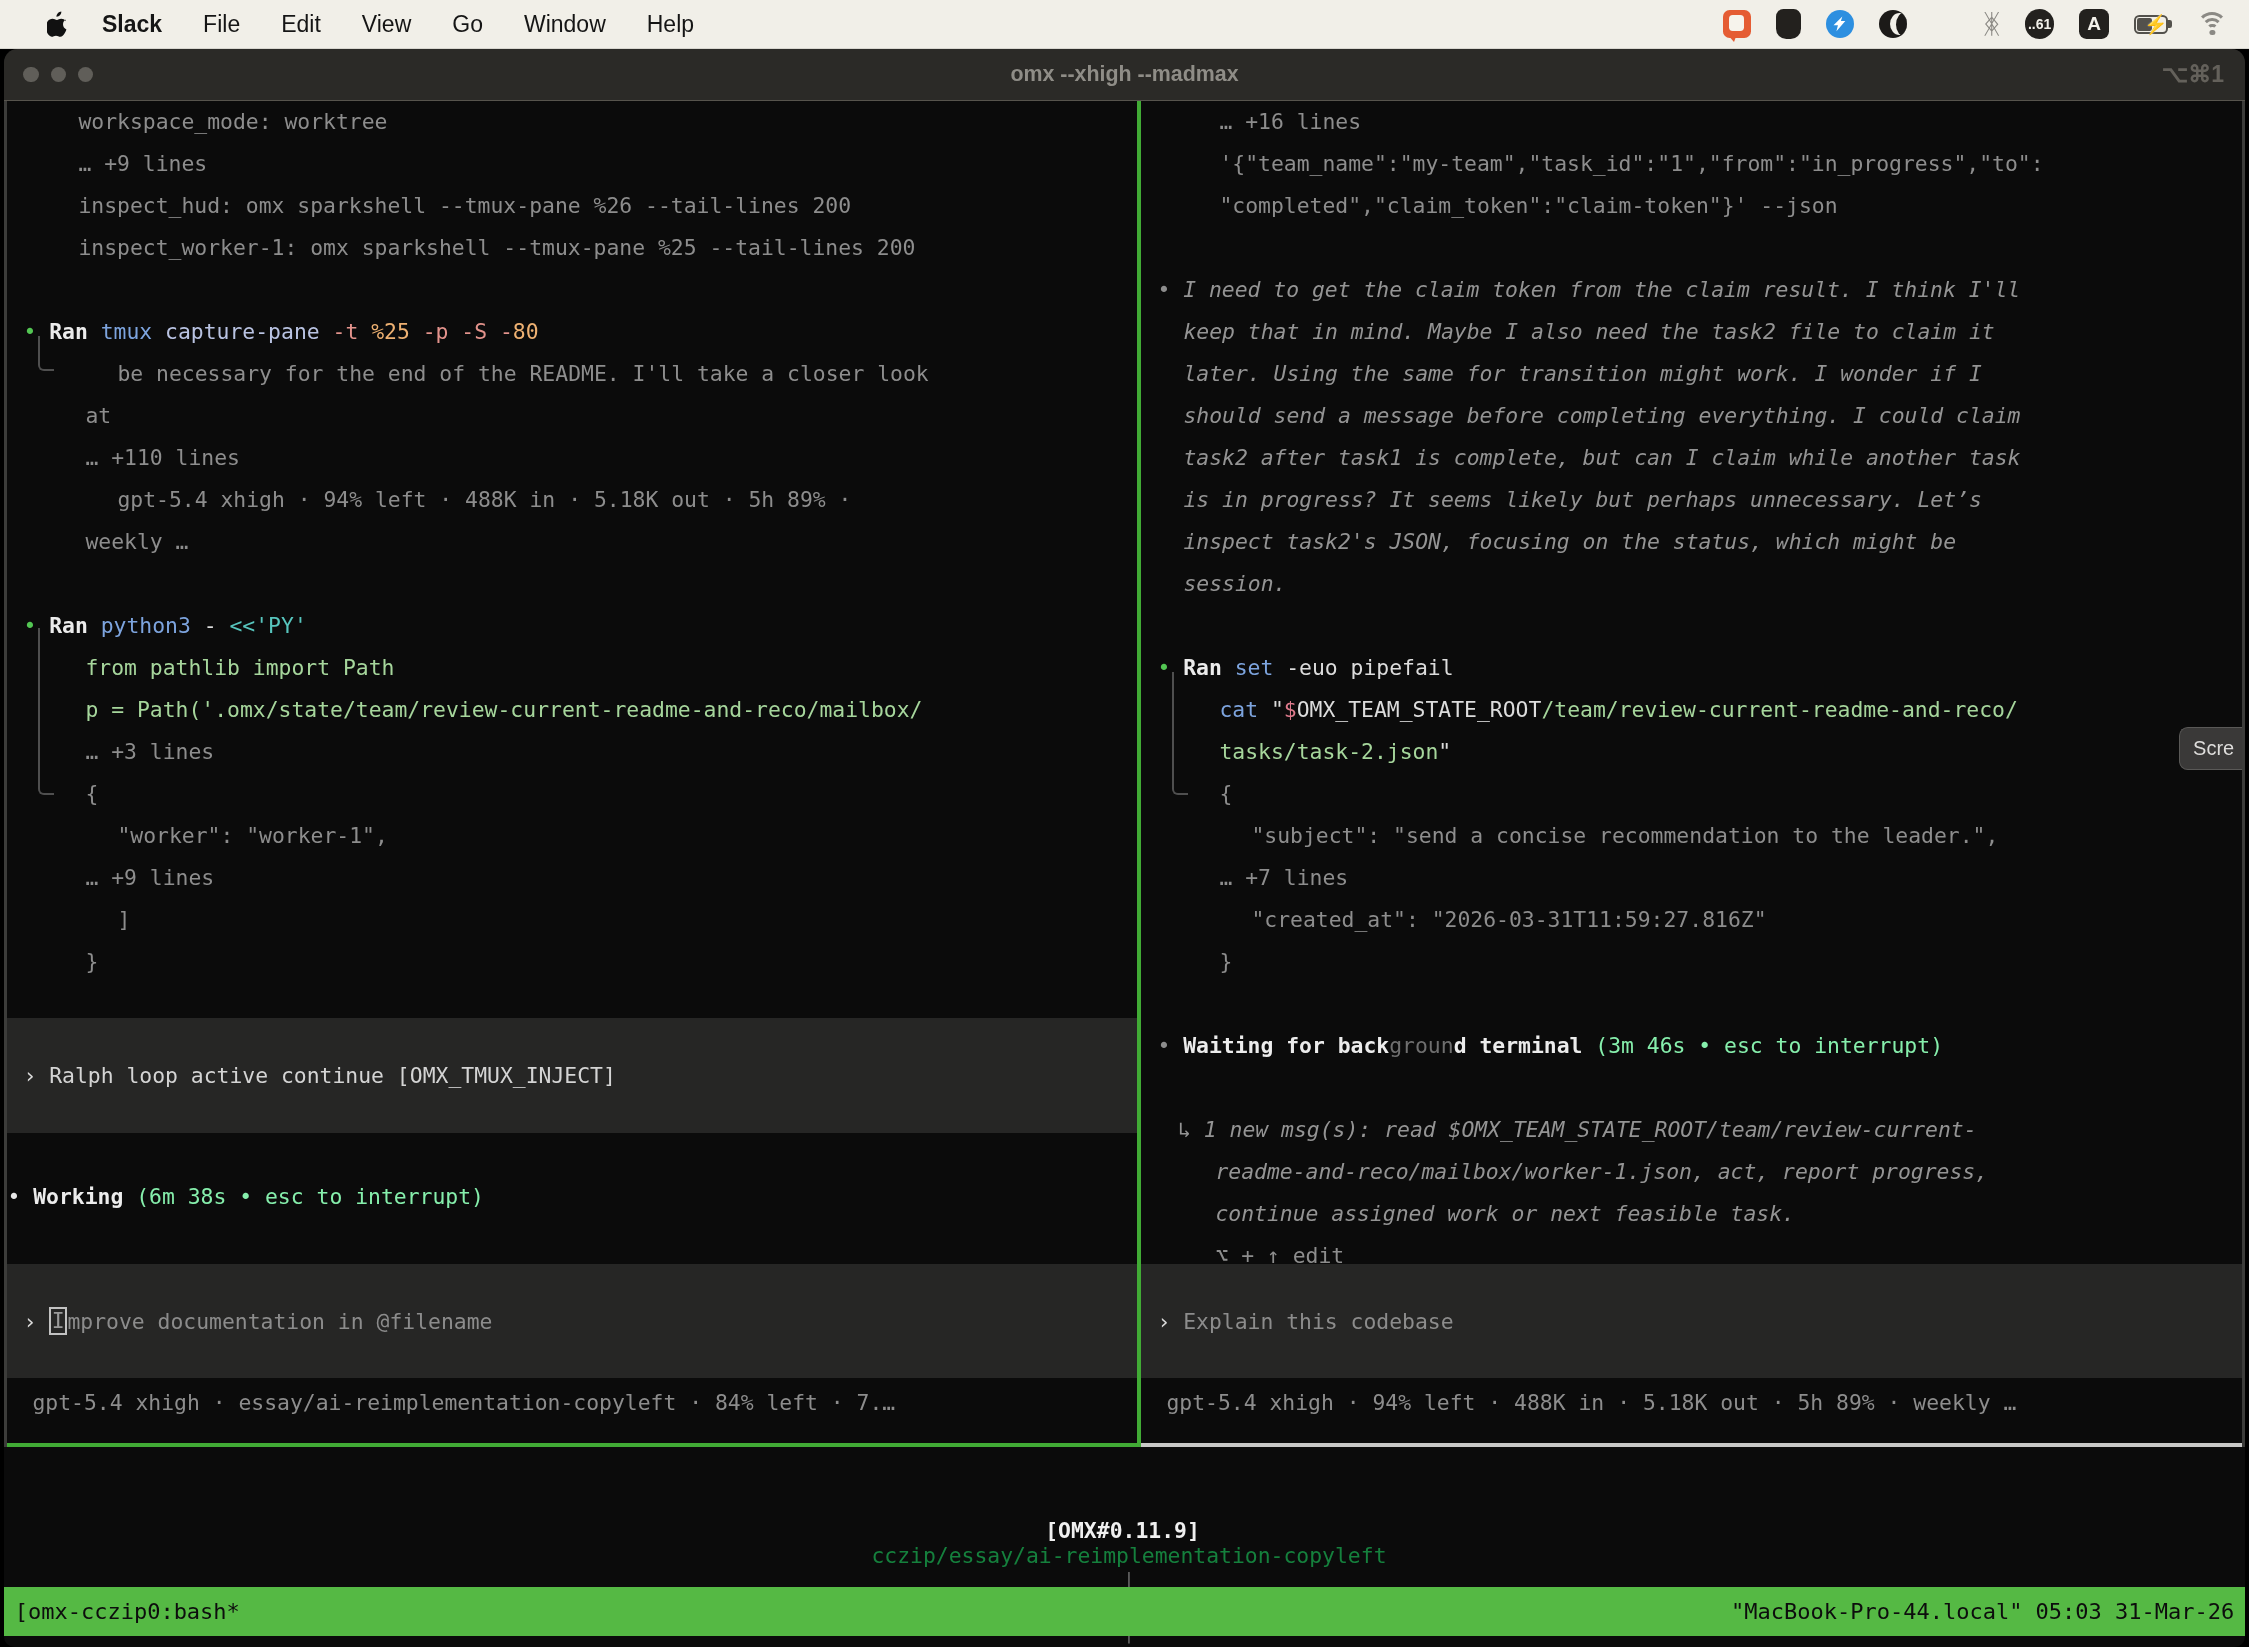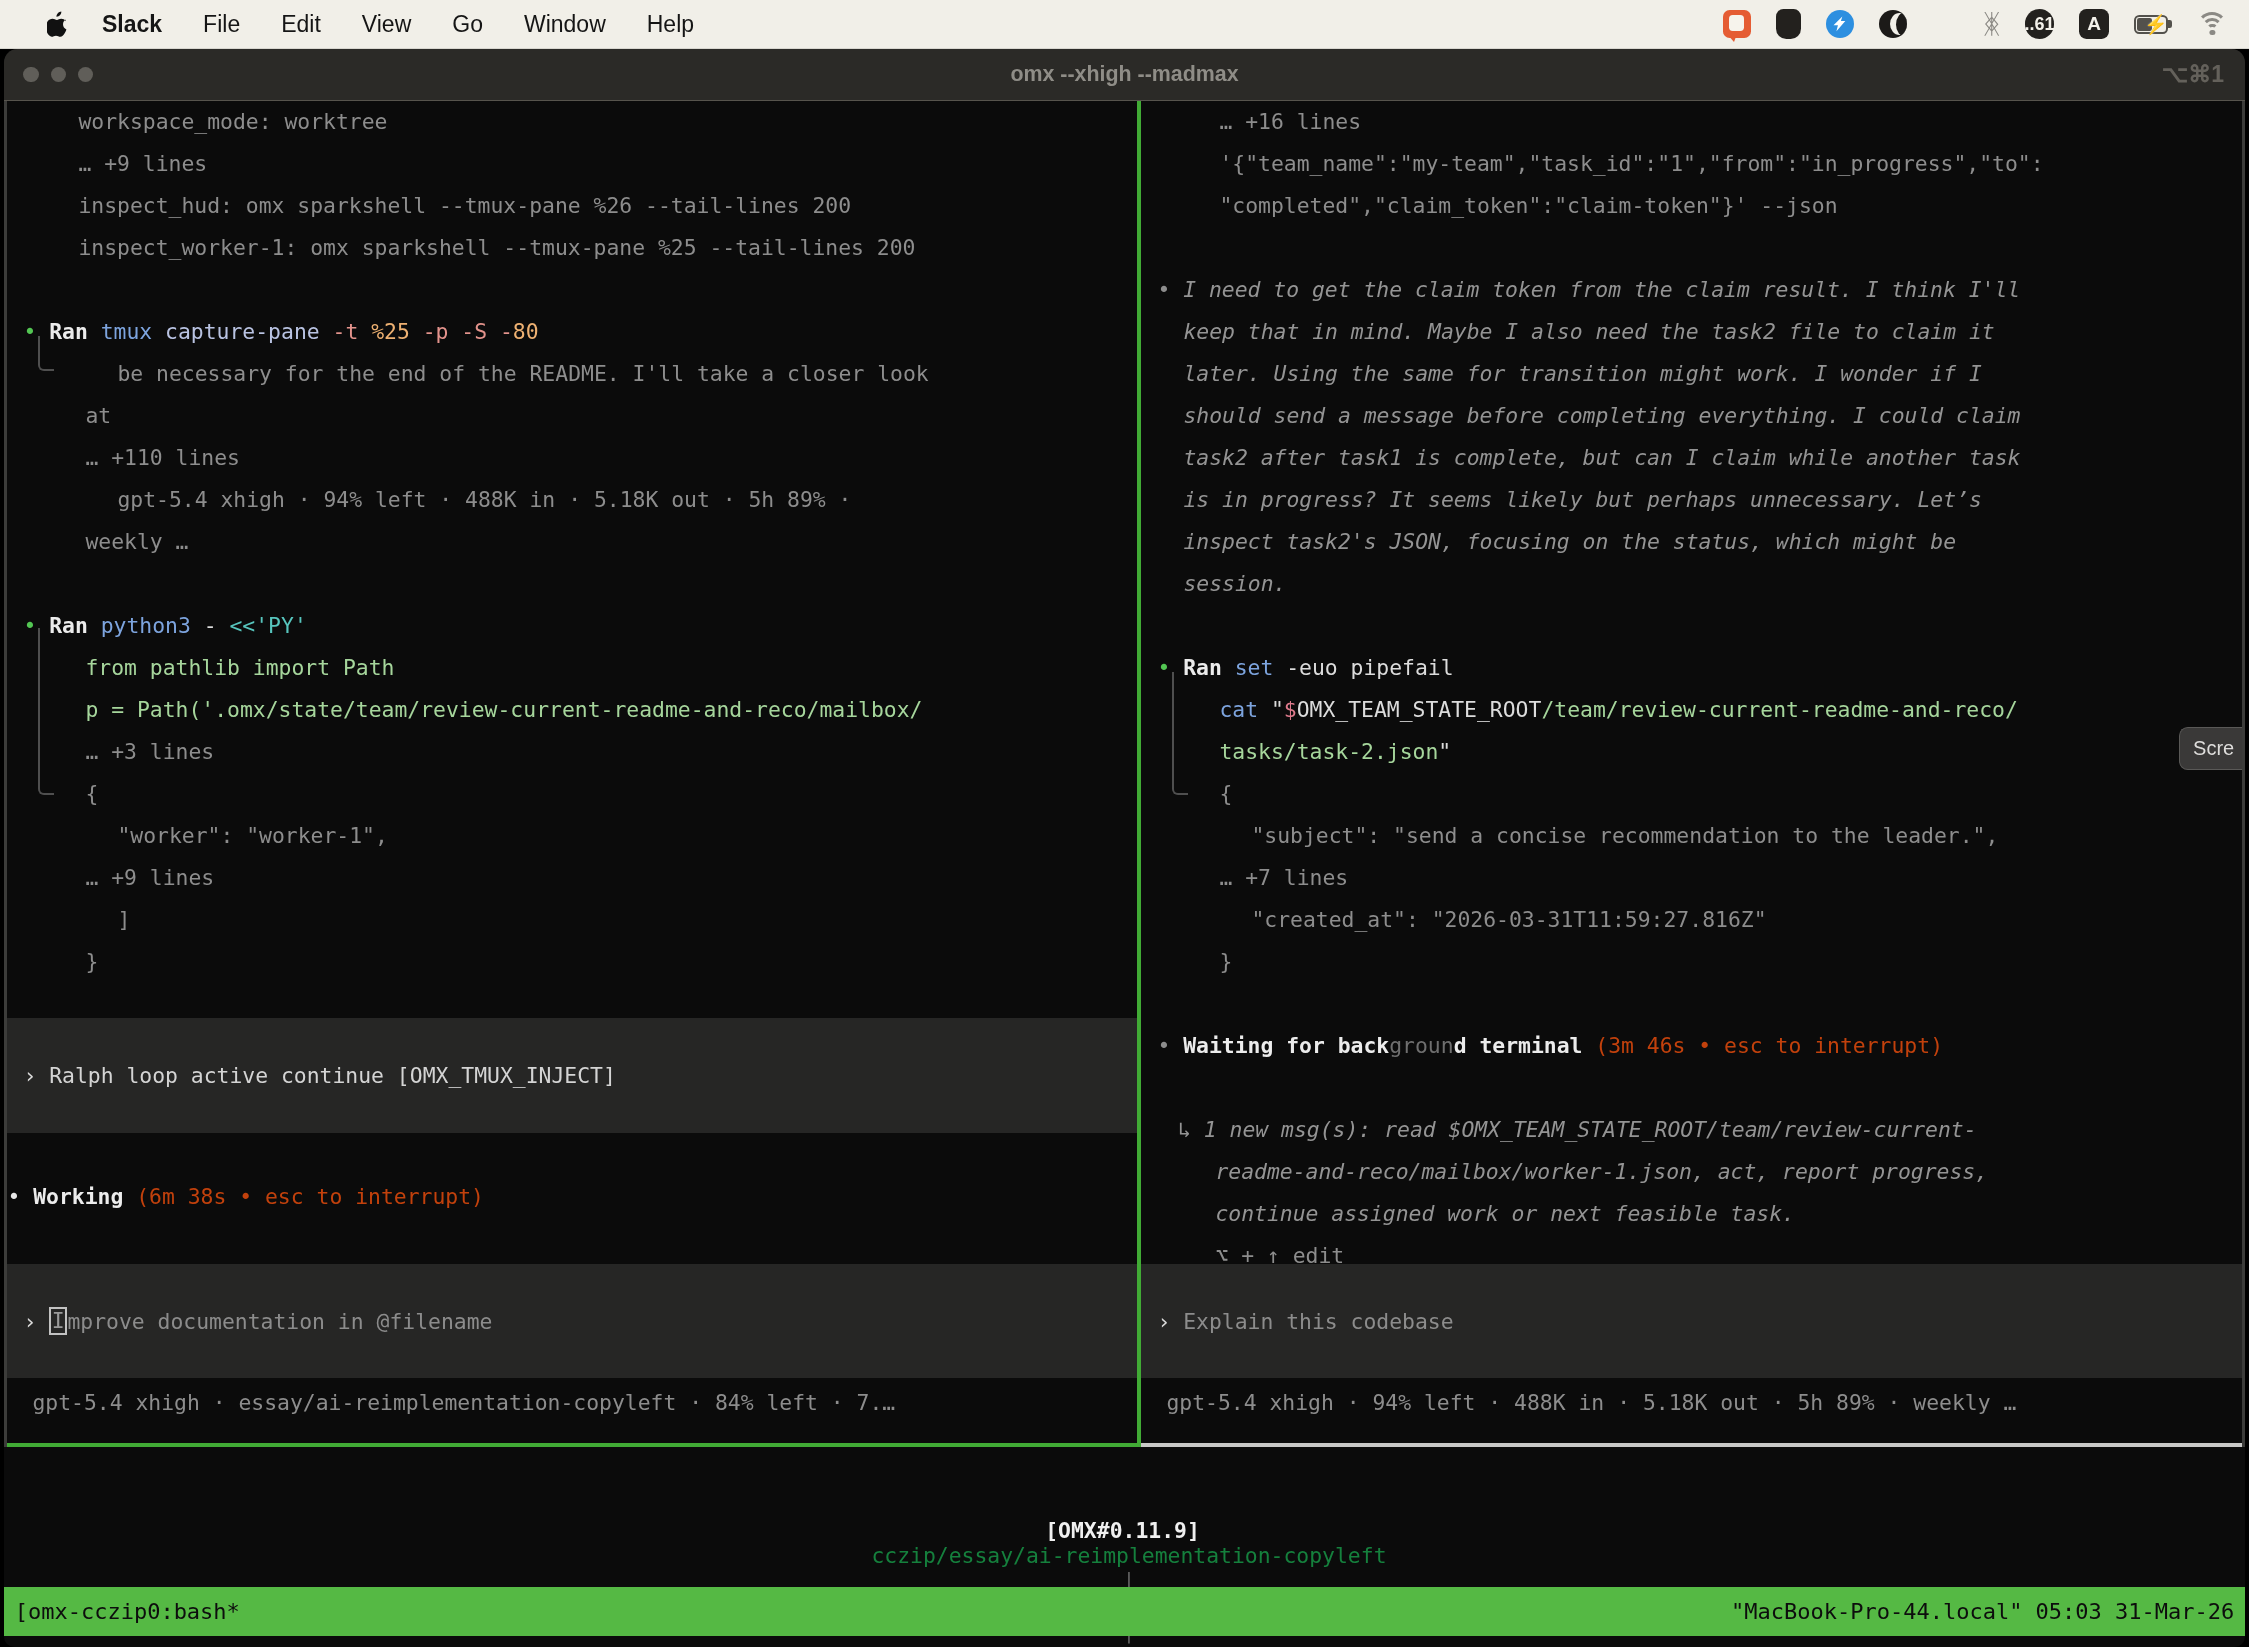--- a/index.html
+++ b/index.html
@@ -21,21 +21,21 @@
   .ic-orange .tail{position:absolute;left:4.4px;bottom:-4.4px;width:0;height:0;border-left:7.4px solid transparent;border-right:3px solid transparent;border-top:8.9px solid #e55c33;}
   .ic-shield{width:25px;height:29.5px;background:#23211e;border-radius:7.4px 7.4px 10.3px 10.3px;display:grid;grid-template-columns:repeat(3,5.2px);grid-auto-rows:5.2px;gap:2.2px;place-content:center;}
   .ic-shield i{background:#efece5;border-radius:1.5px;}
   .ic-bluec{width:28px;height:28px;border-radius:50%;background:#2d8fe0;display:flex;align-items:center;justify-content:center;}
   .ic-pie{width:28px;height:28px;border-radius:50%;background:#1c1a18;position:relative;overflow:hidden;}
   .ic-pie:before{content:"";position:absolute;left:11.8px;top:3px;width:19px;height:22px;border-radius:50%;background:#f1efe8;}
   .ic-pie:after{content:"";position:absolute;left:17.7px;top:1.5px;width:19px;height:25px;border-radius:50%;background:#1c1a18;}
   .ic-dots{display:grid;grid-template-columns:repeat(3,6.6px);grid-auto-rows:6.6px;gap:3.7px;}
   .ic-dots i{border-radius:50%;}
   .ic-fig{font-size:26.6px;color:#8b8984;line-height:1;}
-  .ic-61{width:29.5px;height:29.5px;border-radius:50%;background:#23211e;color:#f3f1ea;font-size:18px;font-weight:bold;display:flex;align-items:center;justify-content:center;}
+  .ic-61{width:29.5px;height:29.5px;border-radius:50%;background:#23211e;color:#f3f1ea;font-size:14px;font-weight:bold;display:flex;align-items:center;justify-content:center;}
   .ic-a{width:29.5px;height:29.5px;border-radius:7.4px;background:#23211e;color:#f3f1ea;font-size:19px;font-weight:bold;display:flex;align-items:center;justify-content:center;}
   .ic-batt{position:relative;width:38px;height:19px;}
   .ic-batt .case{position:absolute;left:0;top:0;width:34px;height:19px;border:2.2px solid #53514c;border-radius:5.2px;}
   .ic-batt .fill{position:absolute;left:3px;top:3px;width:14.8px;height:13.3px;background:#53514c;border-radius:2.2px;}
   .ic-batt .nub{position:absolute;right:0;top:5.9px;width:3.7px;height:7.4px;background:#53514c;border-radius:0 2.2px 2.2px 0;}
   .ic-batt .bolt{position:absolute;left:10.3px;top:-1.5px;font-size:19px;color:#23211e;text-shadow:0 0 1.5px #f1efe8;}
   .ic-wifi{position:relative;width:31px;height:23.6px;}
   .ic-wifi i{position:absolute;left:50%;transform:translateX(-50%);border:3px solid transparent;border-top:3px solid #8b8984;border-radius:50%;}
   .ic-wifi .w1{width:31px;height:31px;top:0;}
   .ic-wifi .w2{width:20.7px;height:20.7px;top:5.9px;}
@@ -60,21 +60,21 @@
   .pane-left{left:0;width:1130px;}
   .pane-right{left:1134px;right:0;}
   .divider-v{position:absolute;top:0;bottom:0;left:1130px;width:3.7px;background:#41ab35;}
   .bline-l{position:absolute;bottom:0;left:0;width:1130px;height:3.7px;background:#41ab35;}
   .bline-r{position:absolute;bottom:0;left:1134px;right:0;height:3.7px;background:#c9c9c7;}
 
   .tline{height:42px;line-height:42px;font-family:"DejaVu Sans Mono",monospace;
     font-size:21.4px;white-space:pre;color:#8d8d8d;}
   .ind1{padding-left:55px;} .ind2{padding-left:62px;} .ind3{padding-left:94px;}
   .ind-t{padding-left:26px;} .ind-m1{padding-left:20.7px;} .ind-m2{padding-left:58px;}
-  .t-gray{color:#c2410c;margin-top:12px;} .t-white{color:#ececec;font-weight:bold;} .t-plain{color:#dcdcdc;}
+  .t-gray{color:#86efac;margin-top:12px;} .t-white{color:#ececec;font-weight:bold;} .t-plain{color:#dcdcdc;}
   .t-green{color:#a6d69c;} .t-blue{color:#7da4de;} .t-lav{color:#b9c3e2;}
   .t-salmon{color:#e3938c;} .t-orange{color:#eeb172;} .t-teal{color:#57c5bd;} .t-pink{color:#e07b8d;}
   .t-it{font-style:italic;color:#949494;}
   .t-shimmer{color:#6f6f6f;font-weight:normal;}
   .bullet-green{color:#53c653;} .bullet-gray{color:#8d8d8d;} .bullet-white{color:#e8e8e8;}
 
   .connector{position:absolute;border-left:2.2px solid #4f4f4f;border-bottom:2.2px solid #4f4f4f;
     border-radius:0 0 0 5.9px;width:16px;left:31px;}
   .conn-tmux{top:235px;height:35px;}
   .conn-py{top:527px;height:167px;}

